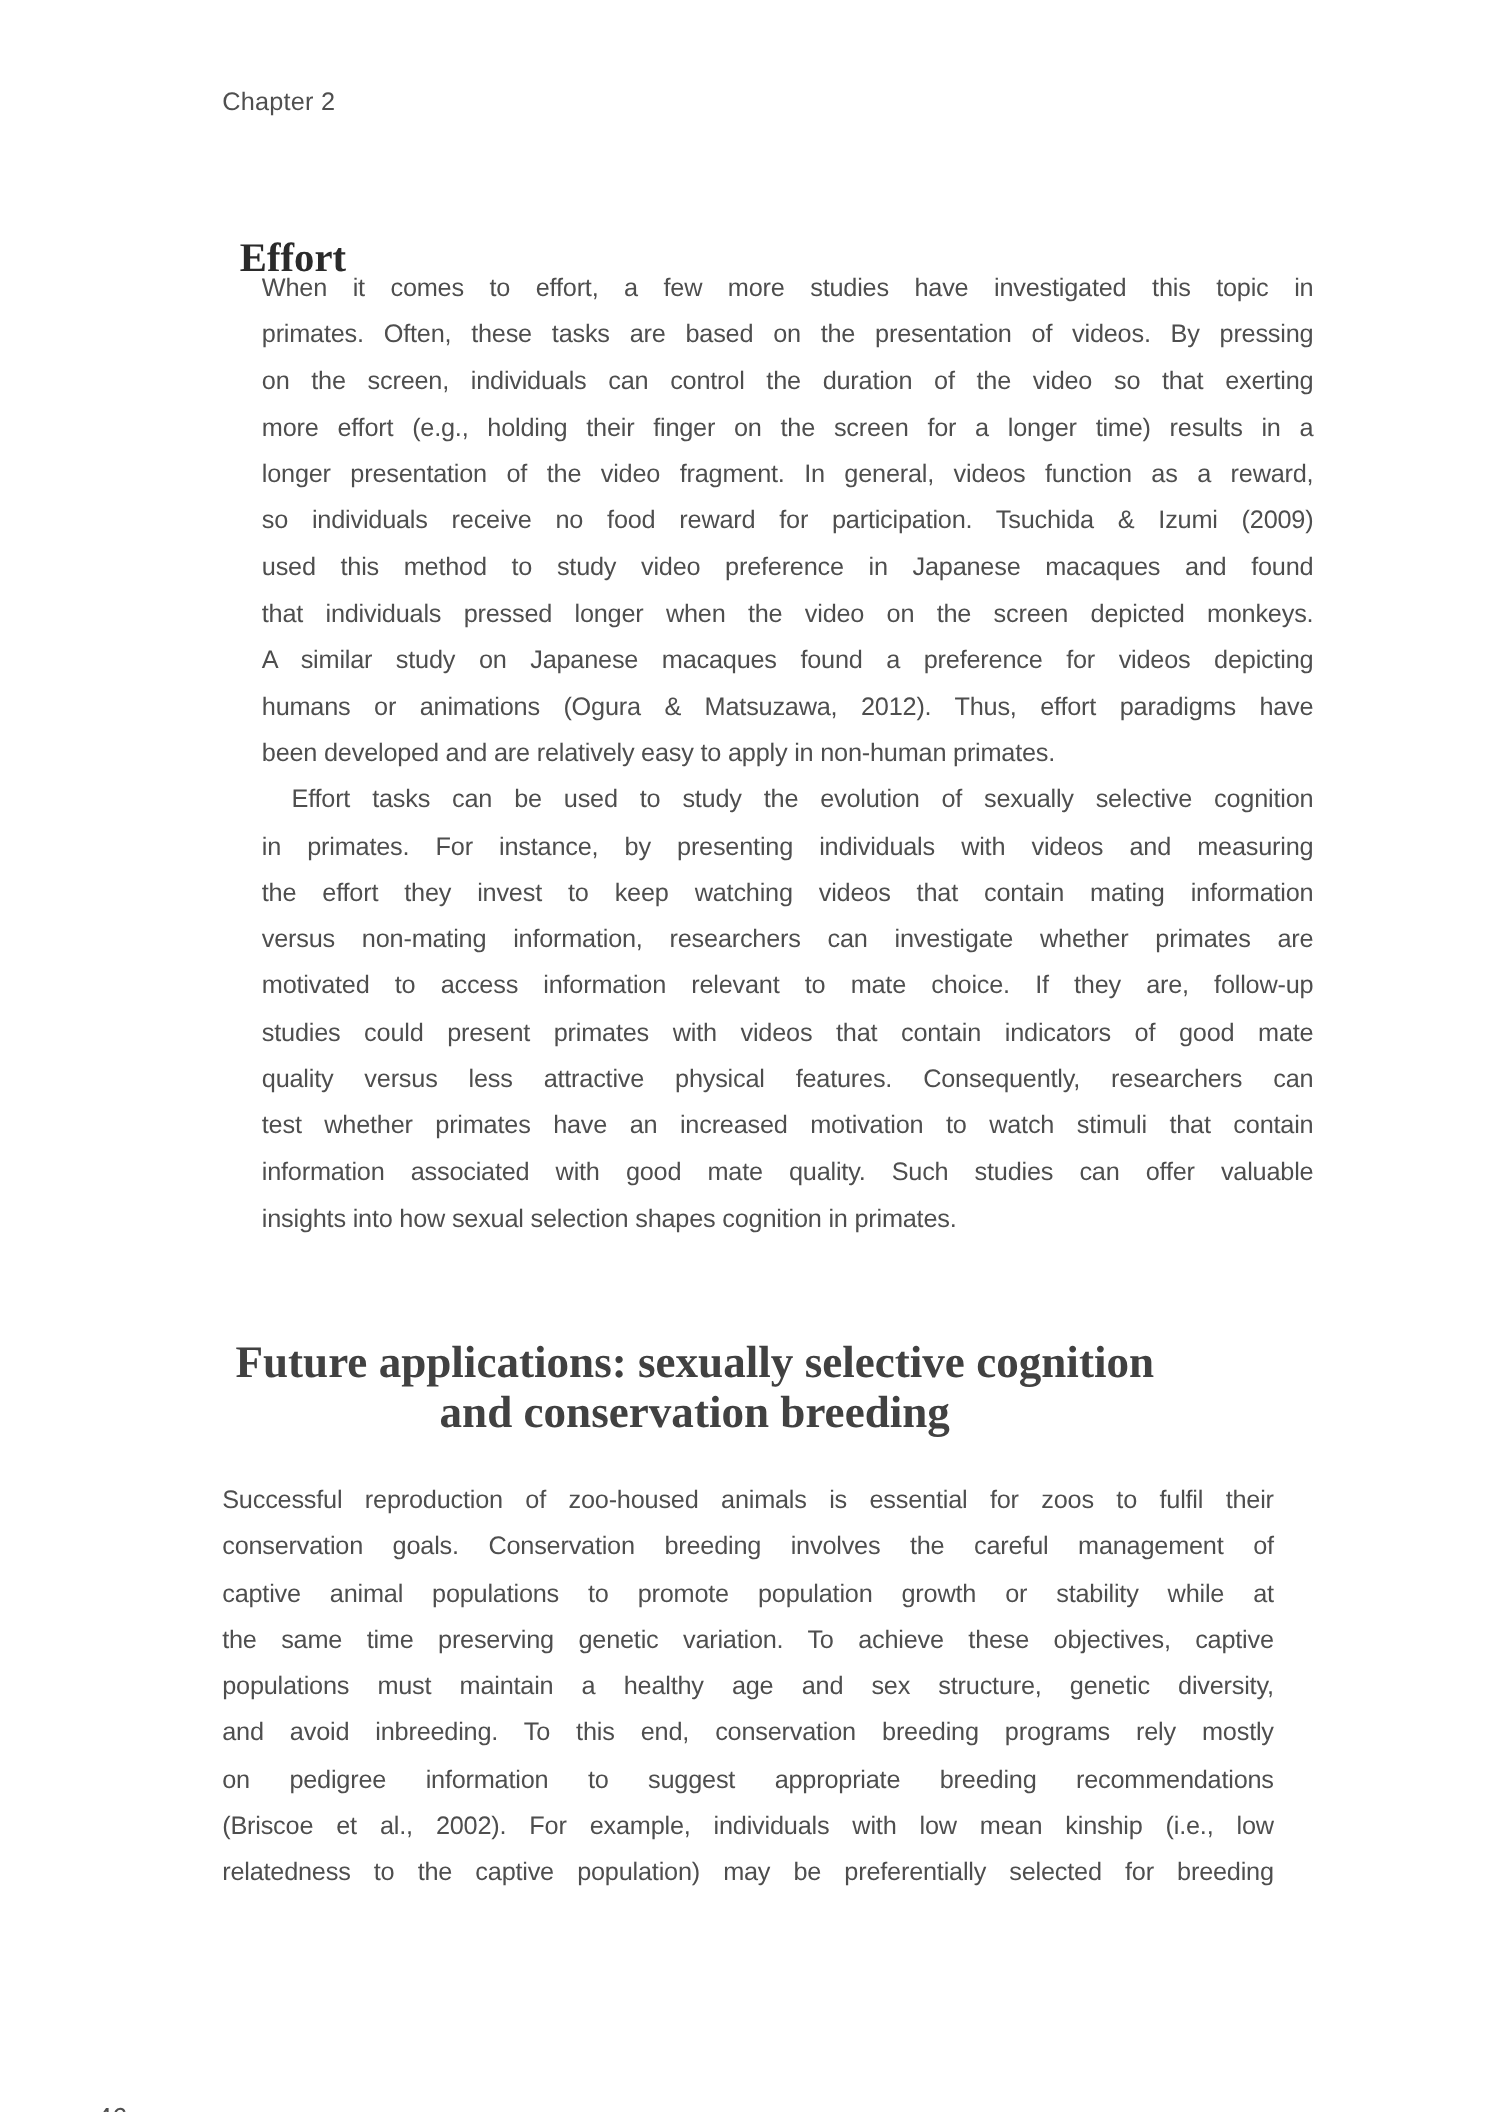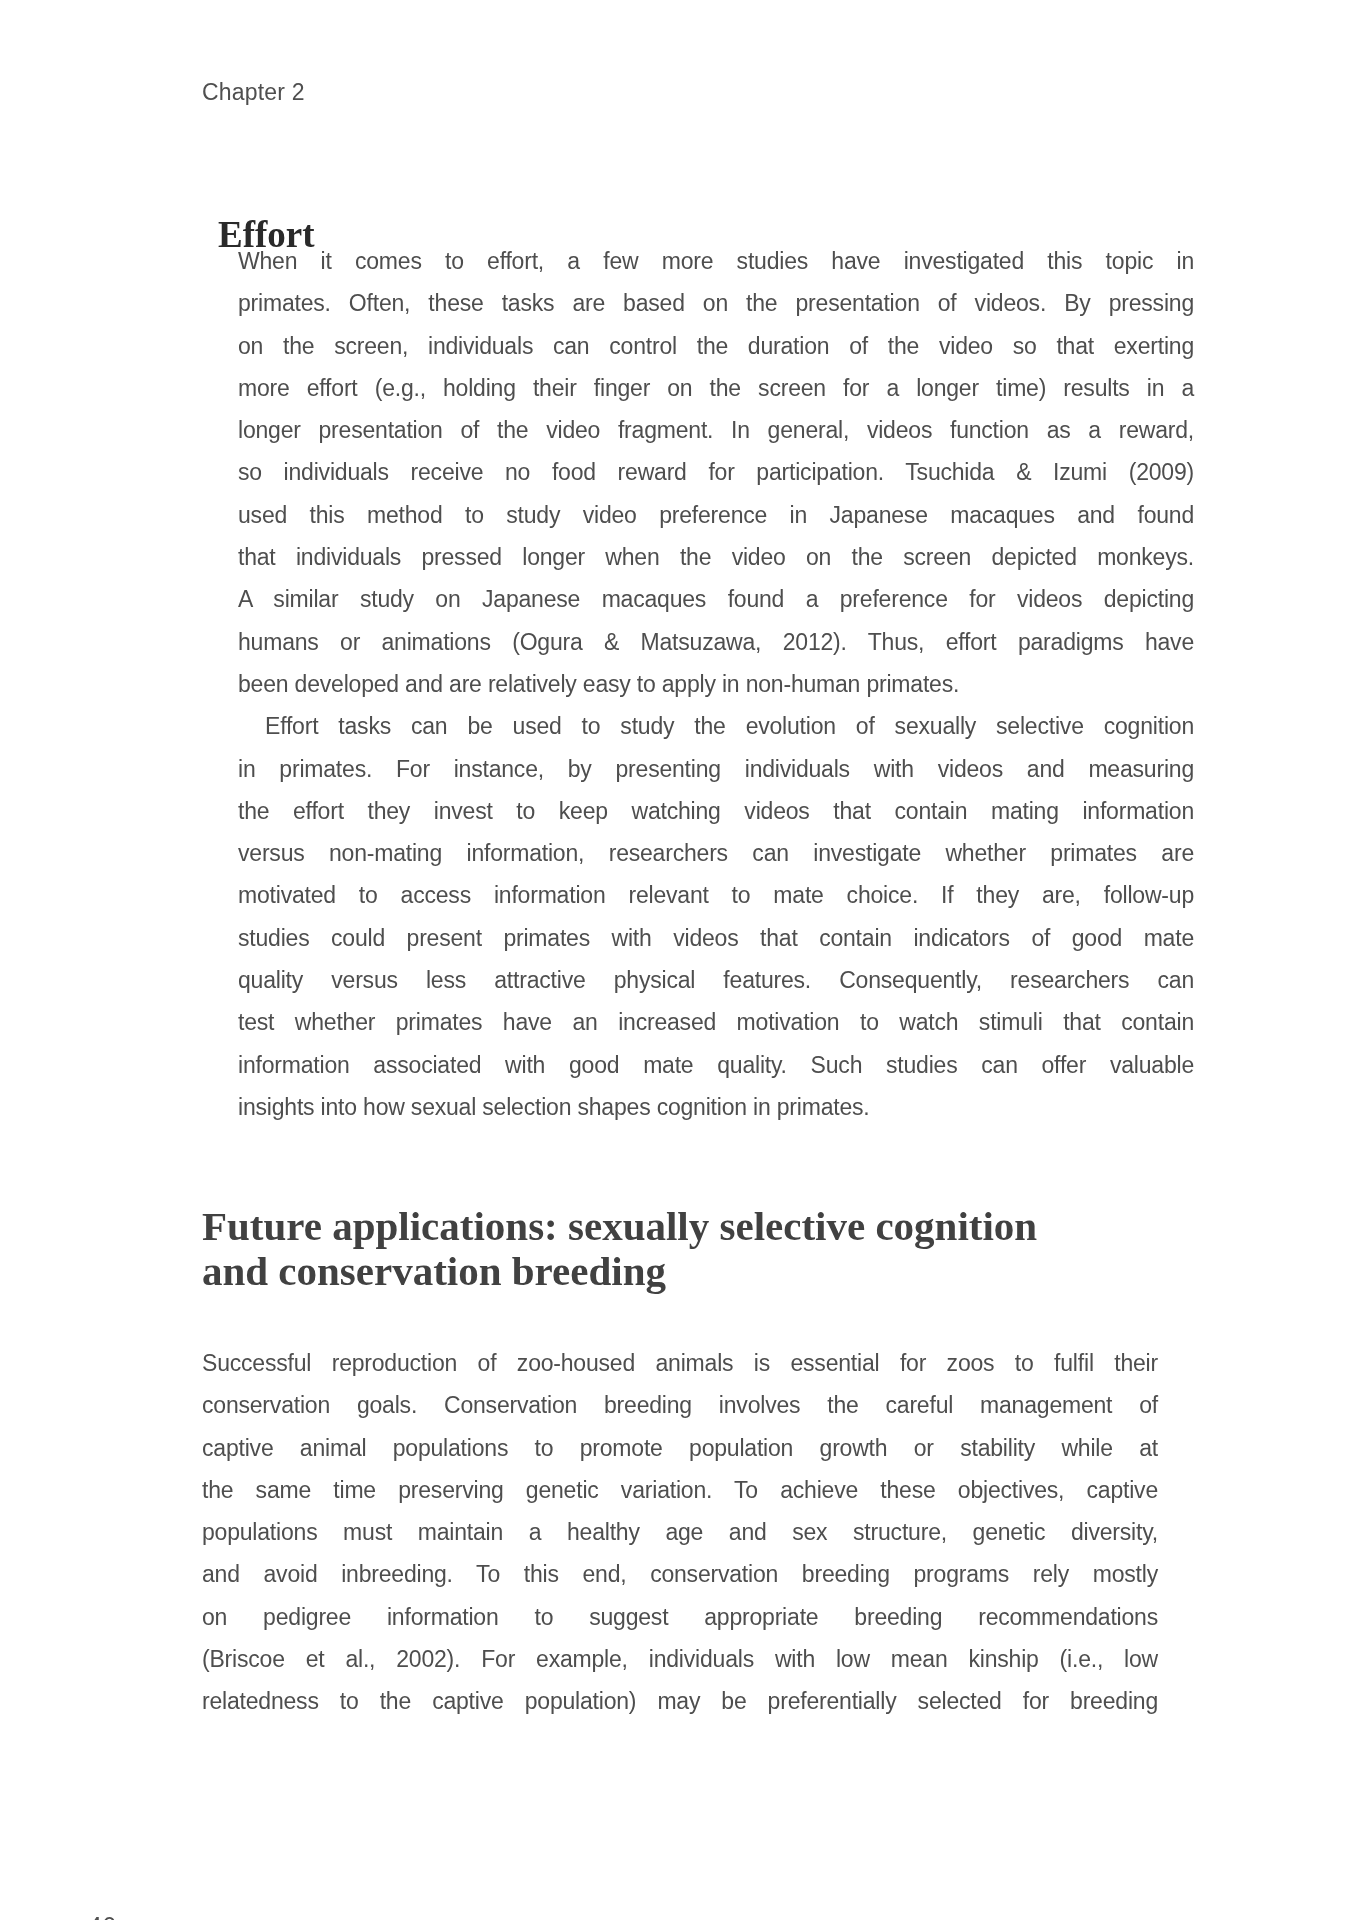--- a/index.html
+++ b/index.html
@@ -48,26 +48,27 @@
   }
   #block1 { top: 240px; margin-left: 36px; }
   #block2 { top: 1342px; }
   .line { text-align: justify; }
   .line.just { text-align-last: justify; }
   .line.indent { text-indent: 27px; }
   .main-heading {
     position: absolute;
     left: 202px;
     top: 1204px;
-    margin: 0;
+    margin: 12px;
     font-family: "Liberation Serif", "DejaVu Serif", serif;
     font-size: 41px;
     line-height: 45px;
     font-weight: 700;
     color: var(--section-heading-text, #414141);
+    text-align: center;
   }
   .main-heading .hl { white-space: nowrap; }
   .page-number {
     position: absolute;
     left: 88px;
     top: 1911px;
     font-size: 25px;
     line-height: 30px;
     font-weight: 400;
     color: var(--header-text, #4f4f4f);

